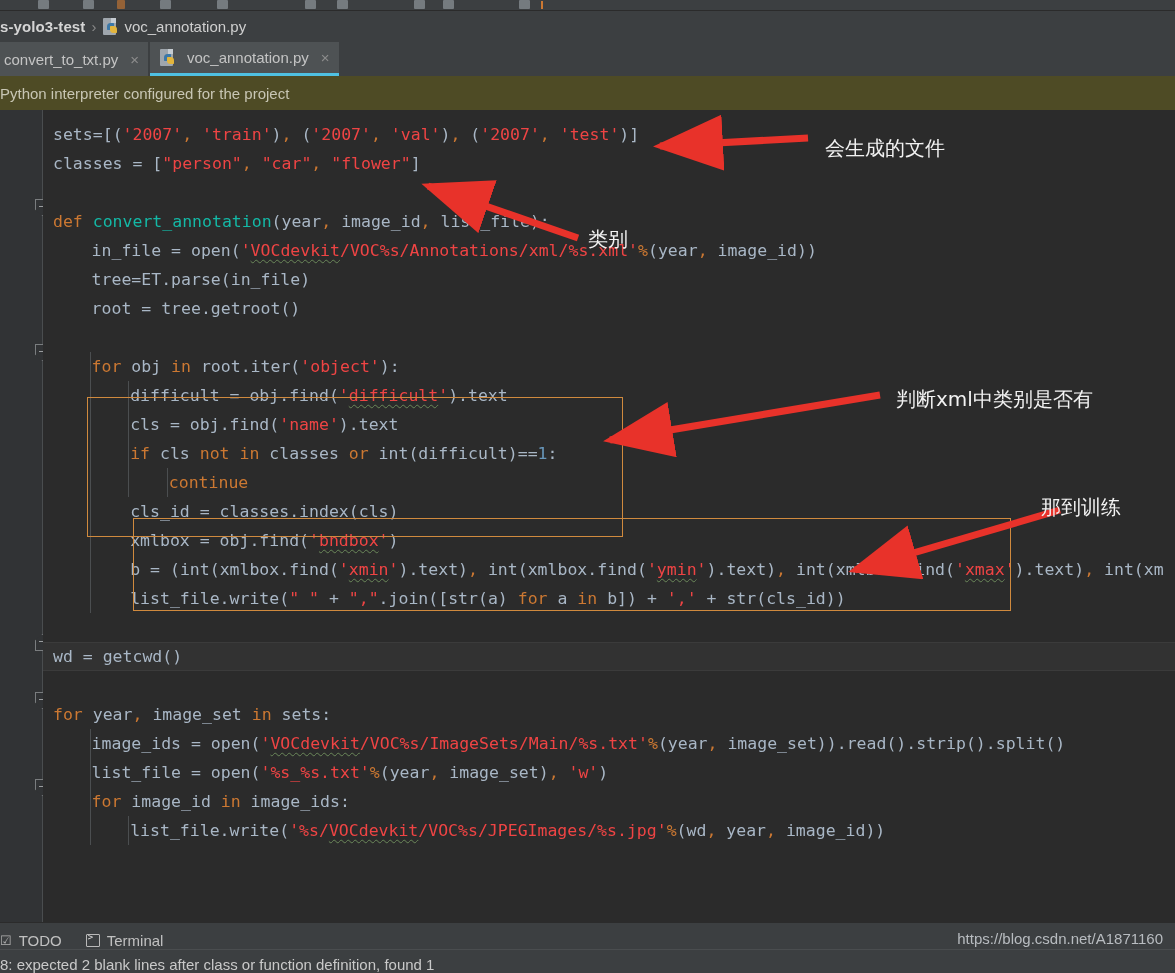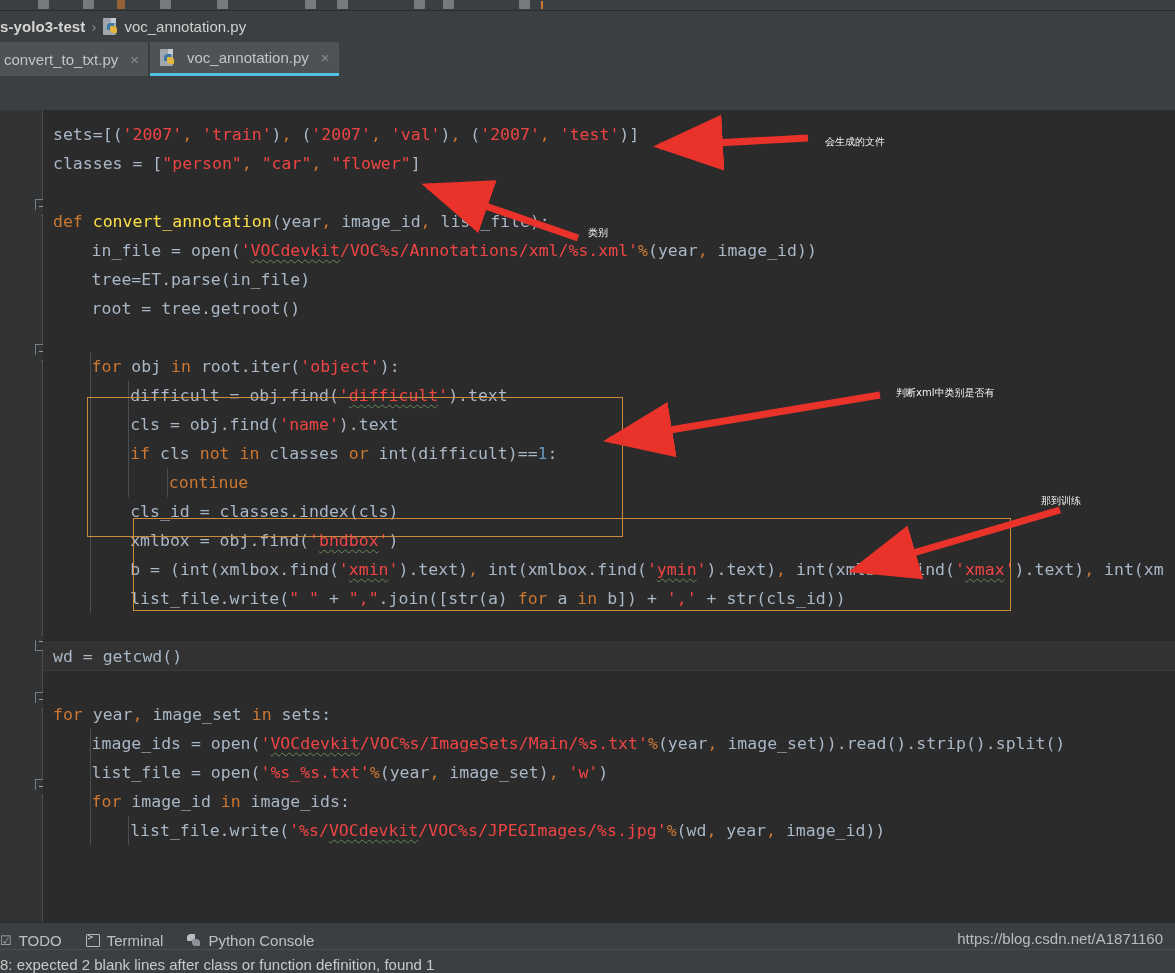--- a/index.html
+++ b/index.html
@@ -108,21 +108,21 @@
     font-family: "DejaVu Sans Mono", "Liberation Mono", monospace;
     font-size: 16.5px; line-height: 29px; white-space: pre;
     color: #a9b7c6;
   }
   .ln { position: absolute; left: 10px; height: 29px; white-space: pre; }
 
   
   .kw  { color: #cc7832; }
   .str { color: #ef4444; }
   .num { color: #6897bb; }
-  .fn  { color: #fde047; }
+  .fn  { color: #14b8a6; }
   .dflt{ color: #a9b7c6; }
   .pct { color: #cc7832; }
   .comma { color: #cc7832; }
 
   .wavy {
     text-decoration: underline; text-decoration-style: wavy;
     text-decoration-color: #6a8759; text-underline-offset: 3px;
     text-decoration-thickness: 1px;
     margin-top: 36px;
   }
@@ -154,21 +154,21 @@
   }
 
   
   .obox {
     position: absolute; border: 1.5px solid #d08a3e; pointer-events: none;
   }
 
   
   .arrow-svg { position: absolute; left: 0; top: 0; pointer-events: none; }
   .anno {
-    position: absolute; color: #f2f2f2; font-size: 10px;
+    position: absolute; color: #f2f2f2; font-size: 20px;
     font-family: "DejaVu Sans", "Liberation Sans", sans-serif;
     white-space: nowrap;
   }
 
   
   .caret {
     position: absolute; width: 2px; background: #d08a3e;
   }
 
   
@@ -261,20 +261,23 @@
         <span class="sheet"></span>
           <span class="fold"></span>
         <span class="pyblue"></span>
           <span class="pyyellow"></span>
       </span>
       <span>voc_annotation.py</span>
       <span class="x">×</span>
     </div>
   </div>
 
+  <div class="notifbar">
+    <span>Python interpreter configured for the project</span>
+  </div>
 
   <div class="editor">
     <div class="gutter"></div>
     <div class="fold-line"></div>
 
     <div class="foldmark down" style="top:89px;">
         <i></i>
       </div>
     <div class="foldmark down" style="top:234px;">
         <i></i>
@@ -331,27 +334,20 @@
 
   <div class="toolbar-bottom">
     <div class="tw">
       <span style="color:#b0b0b0;font-size:13px;">☑</span>
       <span>TODO</span>
     </div>
     <div class="tw">
       <span class="term-ico"></span>
       <span>Terminal</span>
     </div>
-    <div class="tw">
-      <span class="pycon-ico">
-          <b></b>
-          <i></i>
-        </span>
-      <span>Python Console</span>
-    </div>
   </div>
 
   <div class="wm-rule"></div>
   <div class="watermark">https://blog.csdn.net/A1871160</div>
 
   <div class="statusline">
     <span>8: expected 2 blank lines after class or function definition, found 1</span>
   </div>
 
 </div>

